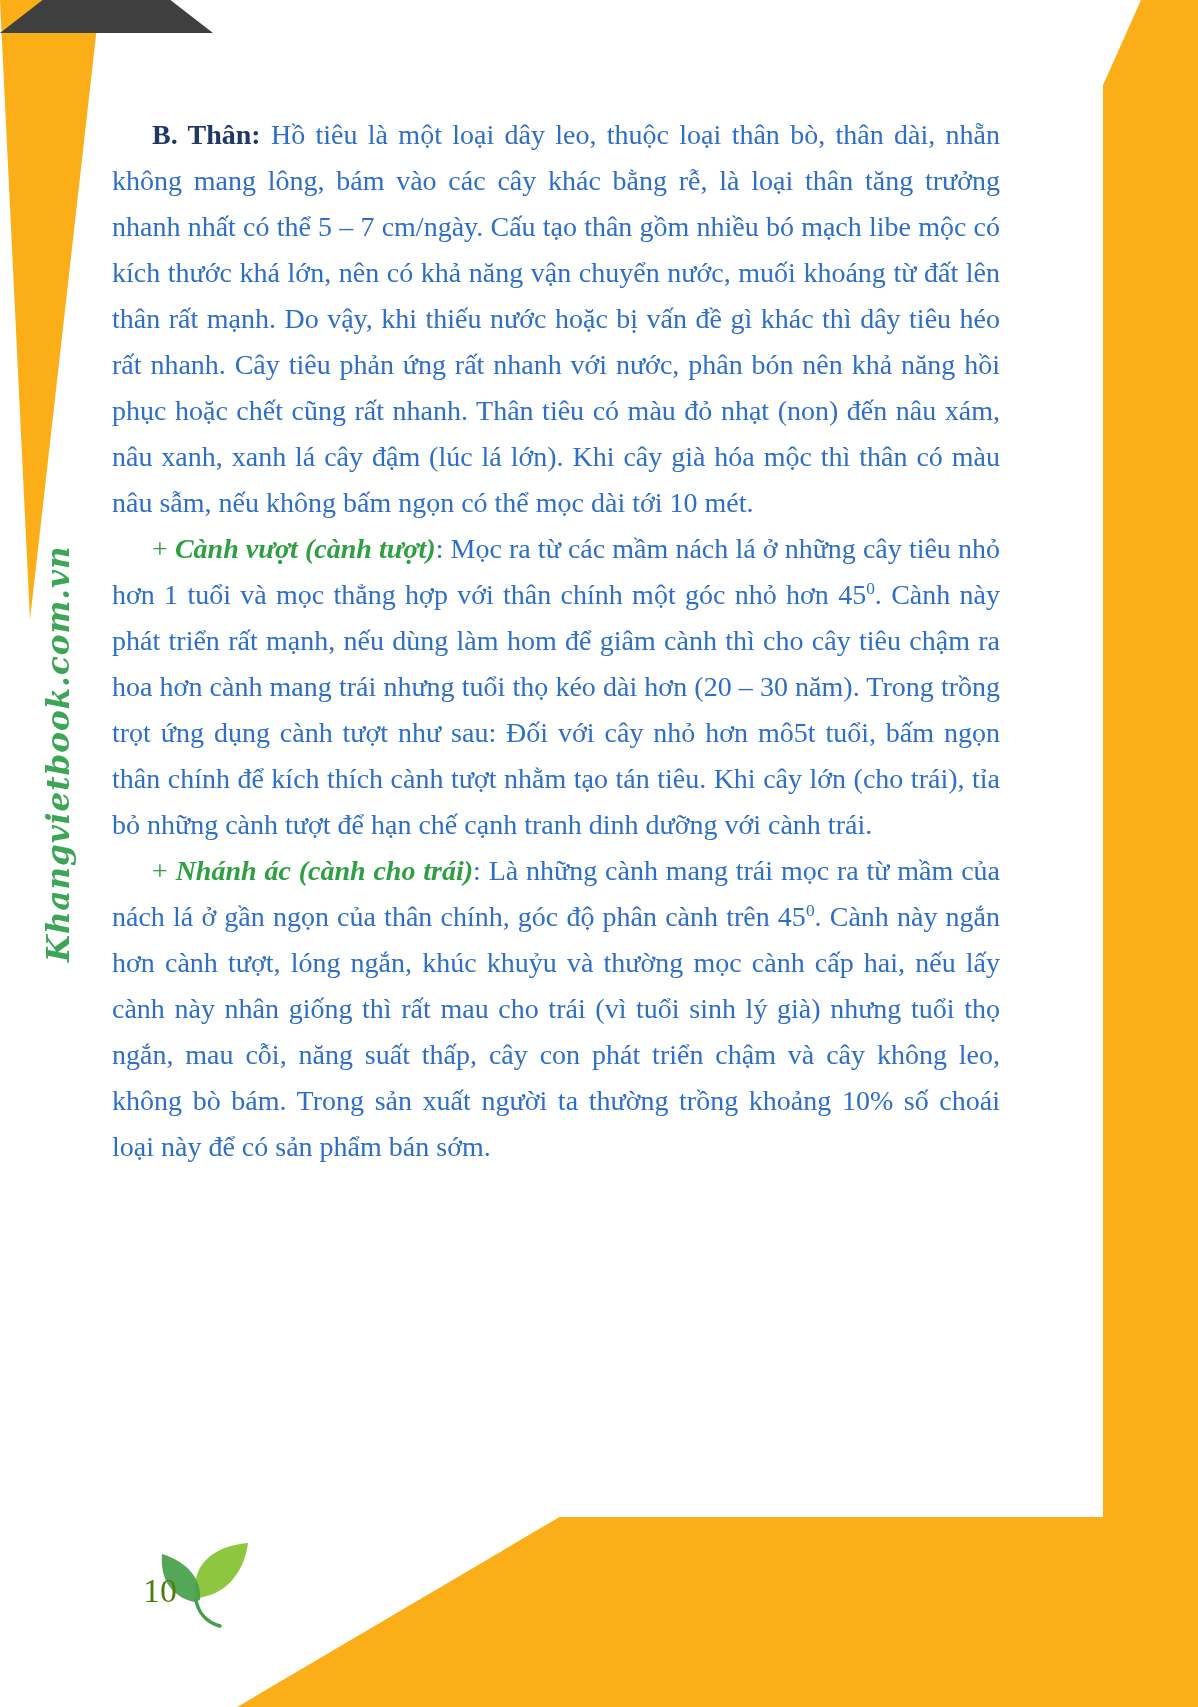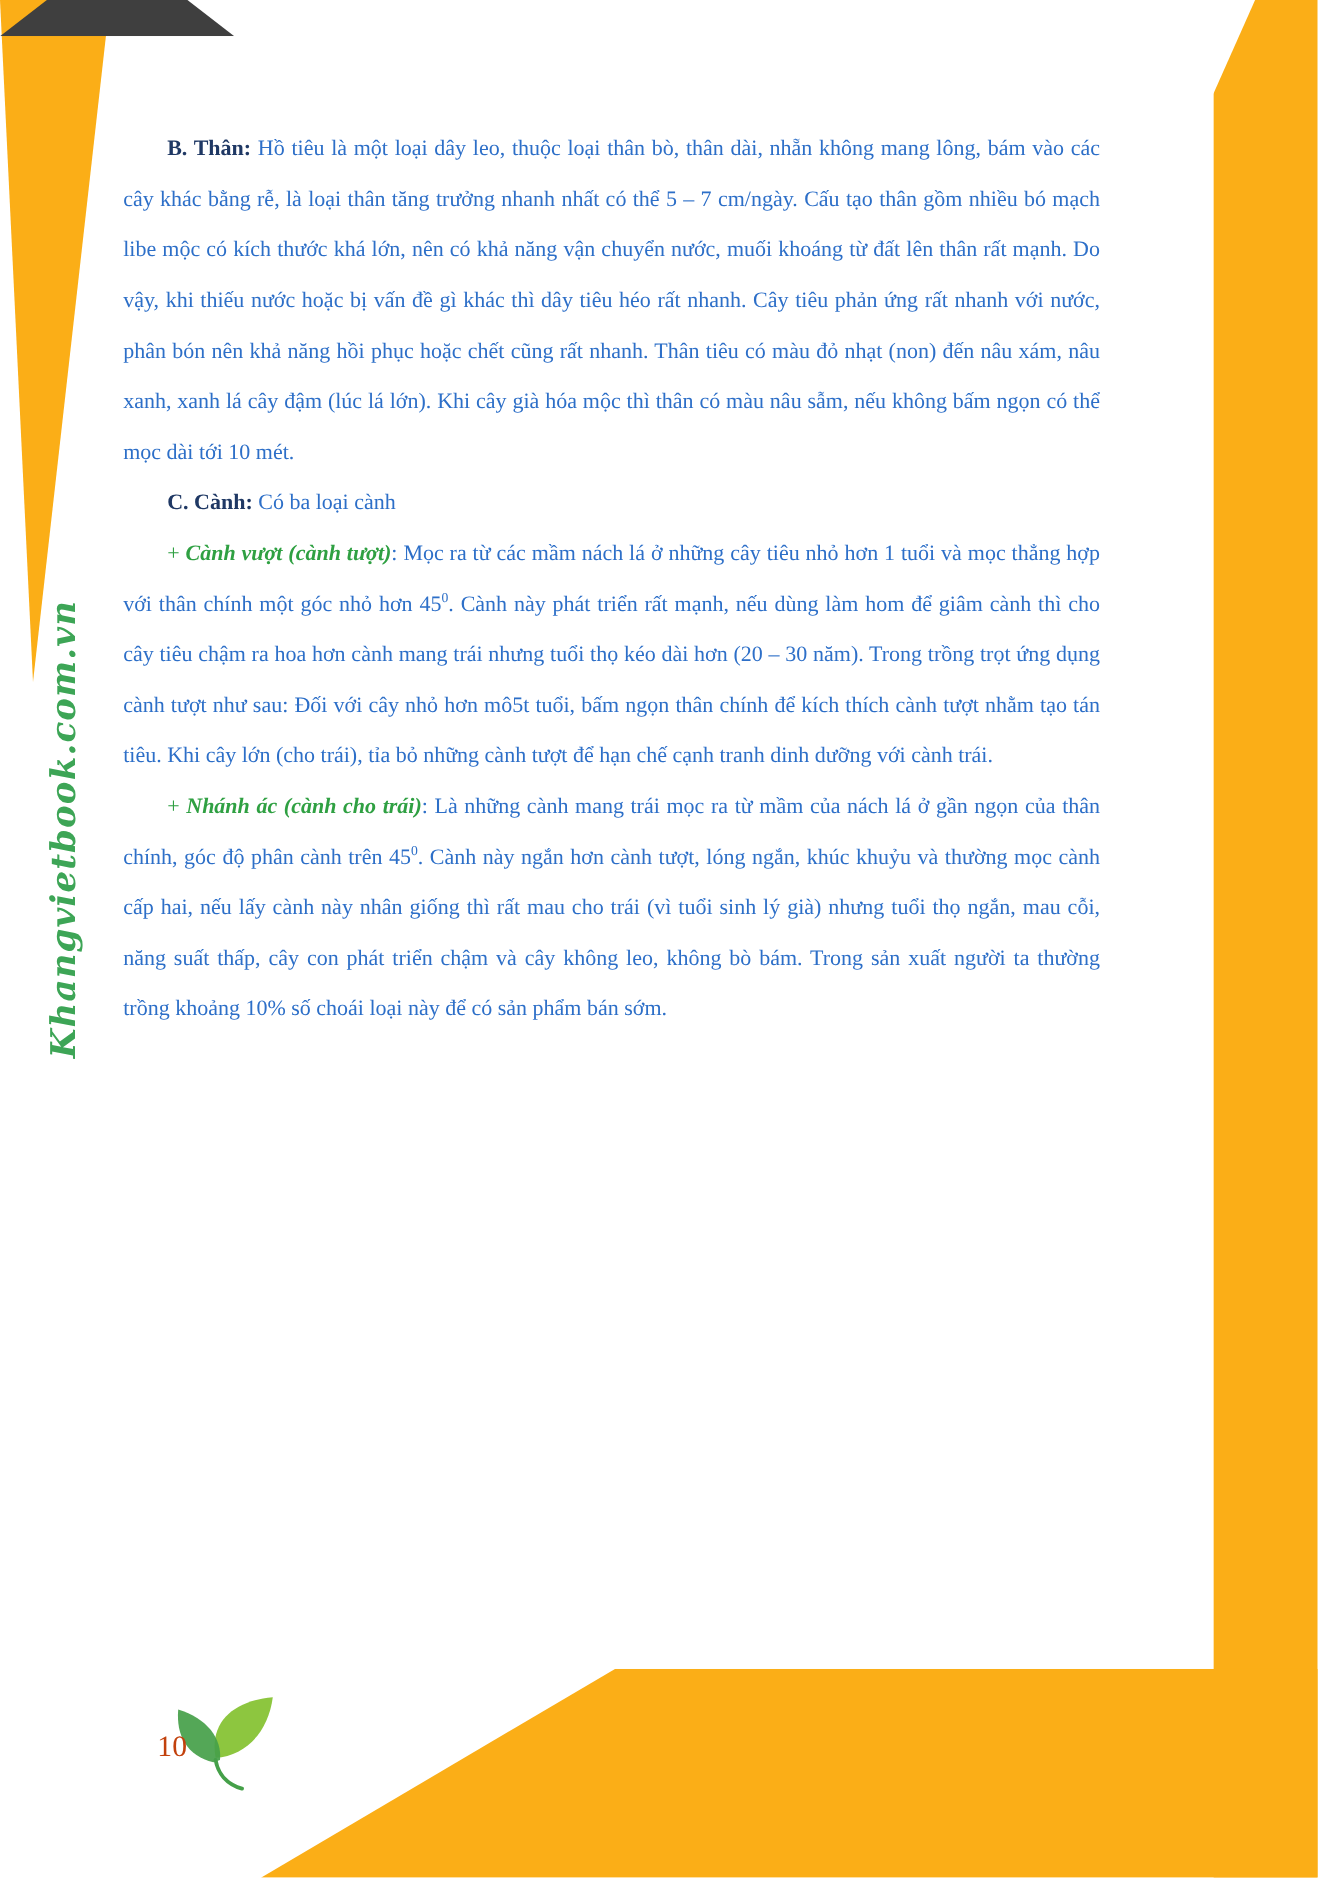--- a/index.html
+++ b/index.html
@@ -47,36 +47,36 @@
     font-family:"DejaVu Serif","Liberation Serif",serif;
     font-style:italic;
     font-weight:600;
     font-size:31px;
     letter-spacing:1px;
     color:var(--wm-green);
   }
   .content{
     position:absolute;
     left:112px;top:112px;width:888px;
-    font-size:20px;
+    font-size:28px;
     line-height:46px;
     text-align:justify;
     color:var(--blue);
   }
   .para{margin:0;text-indent:40px;}
   .seg-heading{color:var(--navy);font-weight:bold;}
   .seg-body{color:var(--blue);}
   .seg-green{color:var(--green);}
   .seg-green-italic{color:var(--green);font-style:italic;font-weight:bold;}
   .seg-sup{vertical-align:super;font-size:0.62em;line-height:0;}
   .pagenum{
     position:absolute;
     left:143px;top:1572px;
-    font-size:27px;
-    color:#c2410c;
+    font-size:34px;
+    color:#4d7c0f;
     z-index:3;
   }
   .leaf{
     position:absolute;
     left:156px;top:1538px;
     width:100px;height:95px;
     z-index:2;
   }
 </style>
 </head>
@@ -84,21 +84,20 @@
 
 <div class="shape left-wedge"></div>
 <div class="shape right-band"></div>
 <div class="shape bottom-band"></div>
 <div class="bottom-notch"></div>
 
 <div class="watermark">Khangvietbook.com.vn</div>
 
 <main class="content">
     <p class="para"><span class="seg-heading">B. Thân: </span><span class="seg-body">Hồ tiêu là một loại dây leo, thuộc loại thân bò, thân dài, nhẵn không mang lông, bám vào các cây khác bằng rễ, là loại thân tăng trưởng nhanh nhất có thể 5 – 7 cm/ngày. Cấu tạo thân gồm nhiều bó mạch libe mộc có kích thước khá lớn, nên có khả năng vận chuyển nước, muối khoáng từ đất lên thân rất mạnh. Do vậy, khi thiếu nước hoặc bị vấn đề gì khác thì dây tiêu héo rất nhanh. Cây tiêu phản ứng rất nhanh với nước, phân bón nên khả năng hồi phục hoặc chết cũng rất nhanh. Thân tiêu có màu đỏ nhạt (non) đến nâu xám, nâu xanh, xanh lá cây đậm (lúc lá lớn). Khi cây già hóa mộc thì thân có màu nâu sẫm, nếu không bấm ngọn có thể mọc dài tới 10 mét.</span></p>
-    <p class="para"><span class="seg-heading">C. Cành: </span><span class="seg-body">Có ba loại cành</span></p>
     <p class="para"><span class="seg-green">+ </span><span class="seg-green-italic">Cành vượt (cành tượt)</span><span class="seg-body">: Mọc ra từ các mầm nách lá ở những cây tiêu nhỏ hơn 1 tuổi và mọc thẳng hợp với thân chính một góc nhỏ hơn 45</span><span class="seg-body seg-sup">0</span><span class="seg-body">. Cành này phát triển rất mạnh, nếu dùng làm hom để giâm cành thì cho cây tiêu chậm ra hoa hơn cành mang trái nhưng tuổi thọ kéo dài hơn (20 – 30 năm). Trong trồng trọt ứng dụng cành tượt như sau: Đối với cây nhỏ hơn mô5t tuổi, bấm ngọn thân chính để kích thích cành tượt nhằm tạo tán tiêu. Khi cây lớn (cho trái), tỉa bỏ những cành tượt để hạn chế cạnh tranh dinh dưỡng với cành trái.</span></p>
     <p class="para"><span class="seg-green">+ </span><span class="seg-green-italic">Nhánh ác (cành cho trái)</span><span class="seg-body">: Là những cành mang trái mọc ra từ mầm của nách lá ở gần ngọn của thân chính, góc độ phân cành trên 45</span><span class="seg-body seg-sup">0</span><span class="seg-body">. Cành này ngắn hơn cành tượt, lóng ngắn, khúc khuỷu và thường mọc cành cấp hai, nếu lấy cành này nhân giống thì rất mau cho trái (vì tuổi sinh lý già) nhưng tuổi thọ ngắn, mau cỗi, năng suất thấp, cây con phát triển chậm và cây không leo, không bò bám. Trong sản xuất người ta thường trồng khoảng 10% số choái loại này để có sản phẩm bán sớm.</span></p>
   </main>
 
 <span class="pagenum">10</span>
 
 <svg class="leaf" viewBox="0 0 100 95" xmlns="http://www.w3.org/2000/svg">
   <path d="M40,60 C34,28 56,8 92,5 C88,36 68,58 40,60 Z" style="fill:var(--leaf-light)"></path>
   <path d="M38,64 C14,58 4,40 6,16 C32,24 46,42 44,62 Z" style="fill:var(--leaf-dark);opacity:0.92"></path>
   <path d="M40,62 C42,74 50,84 64,88" style="stroke:var(--leaf-dark);stroke-width:3.5;fill:none;stroke-linecap:round"></path>

